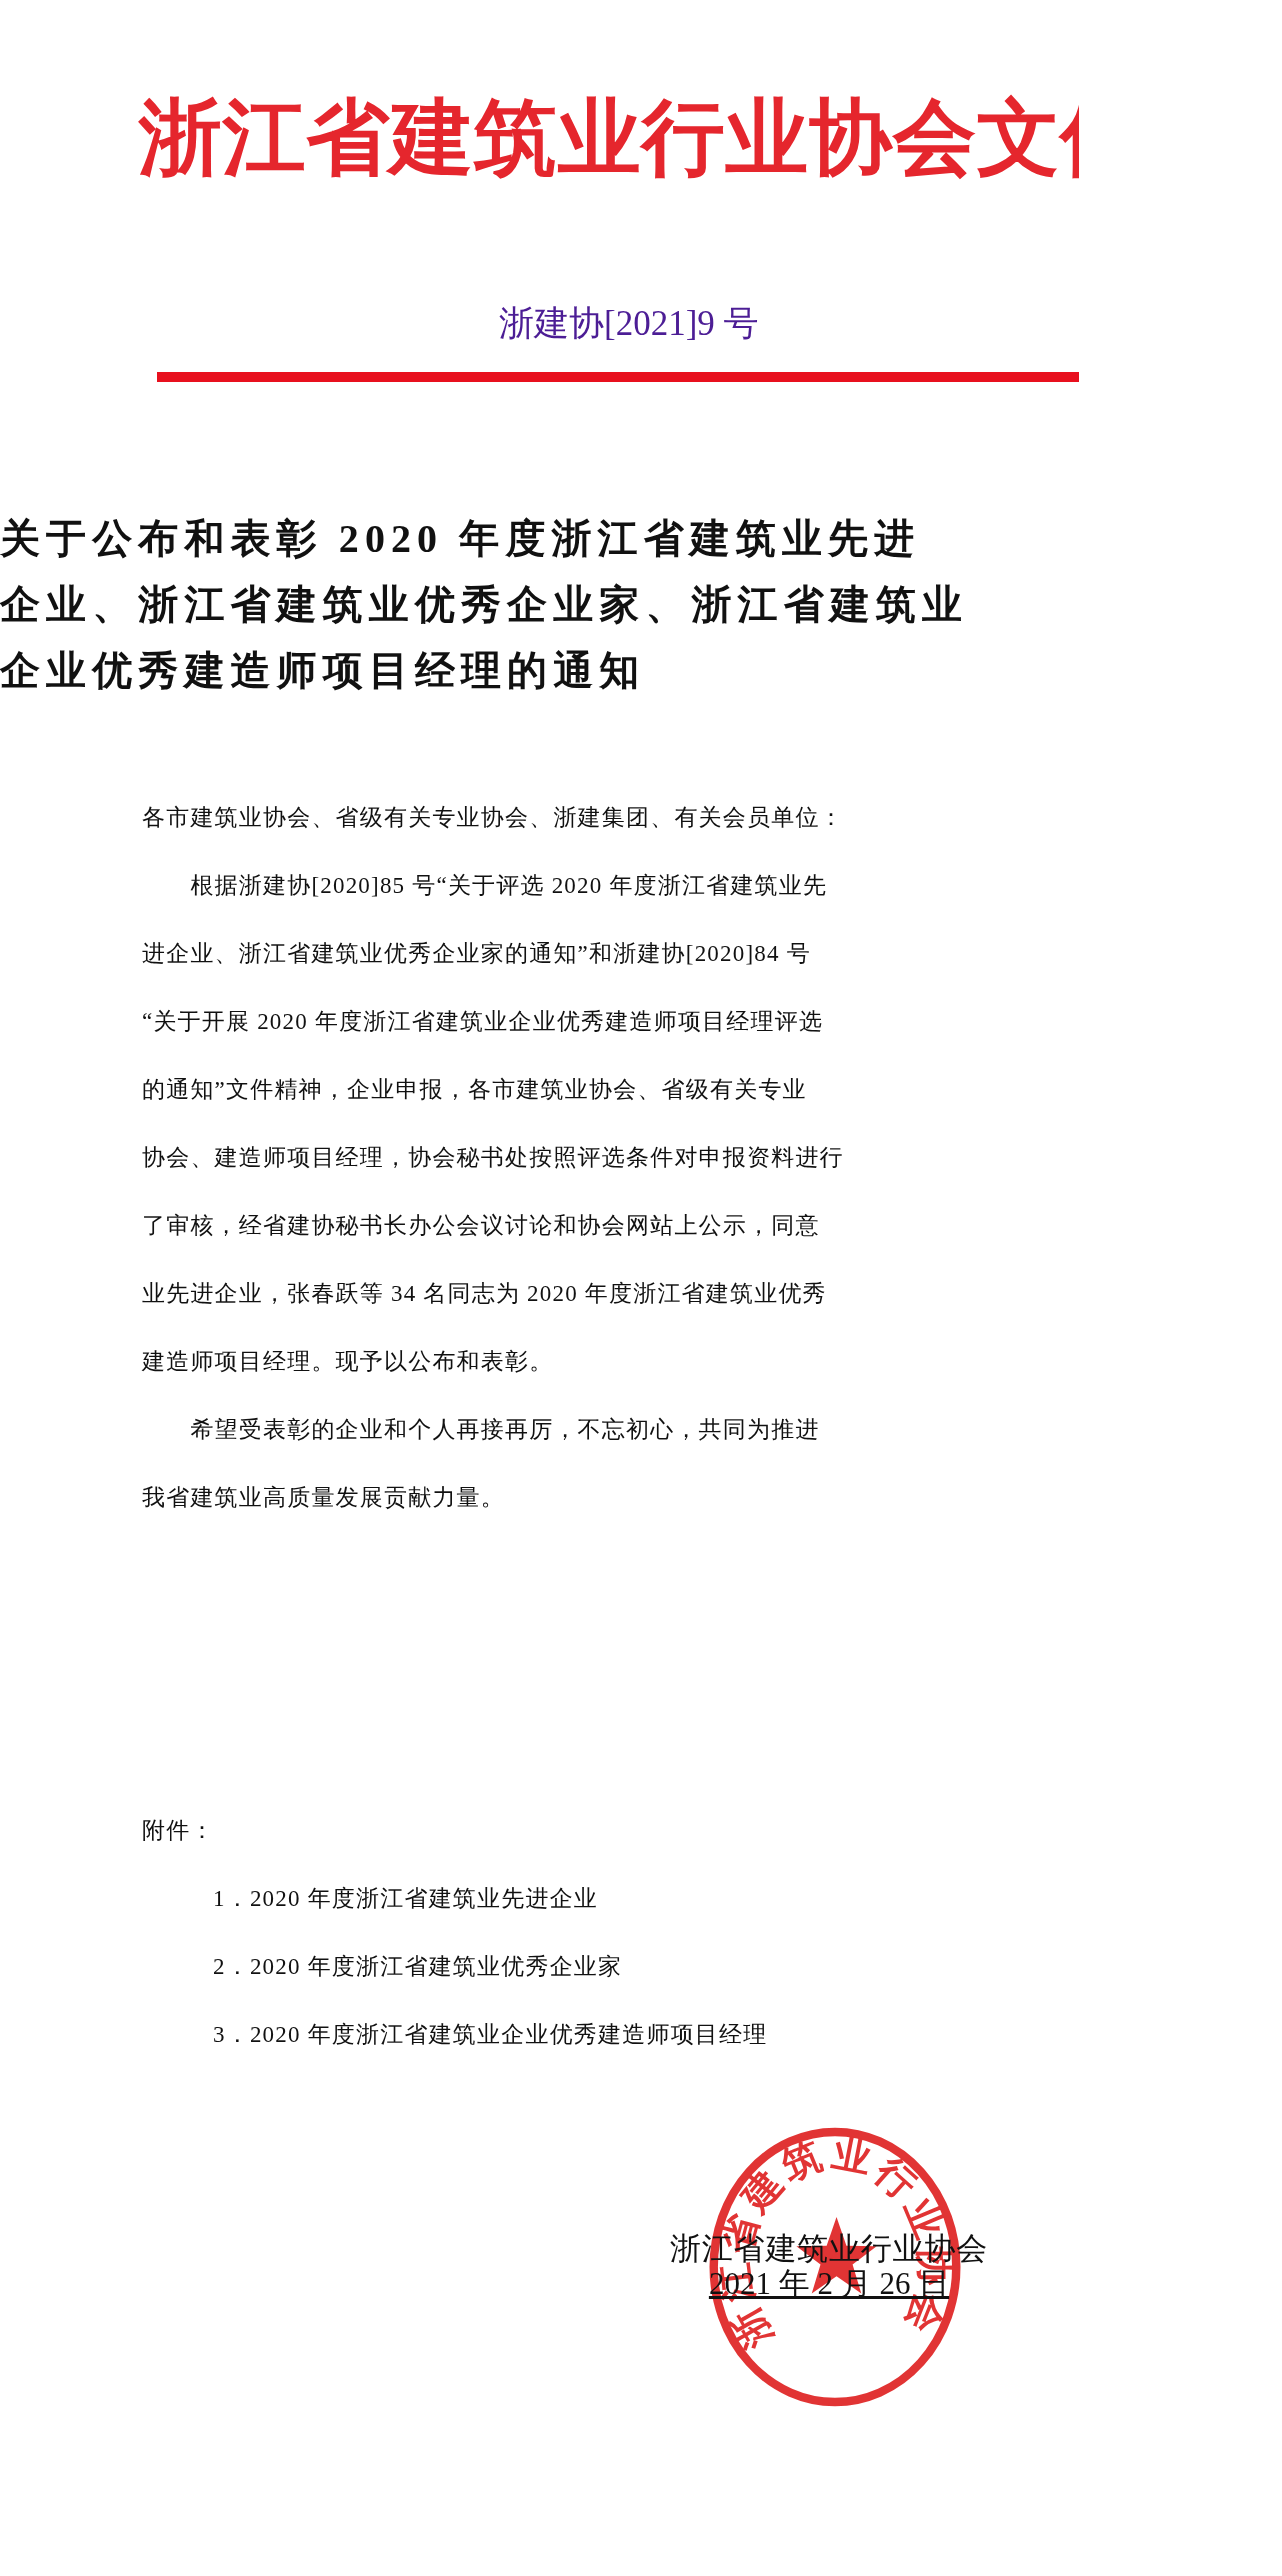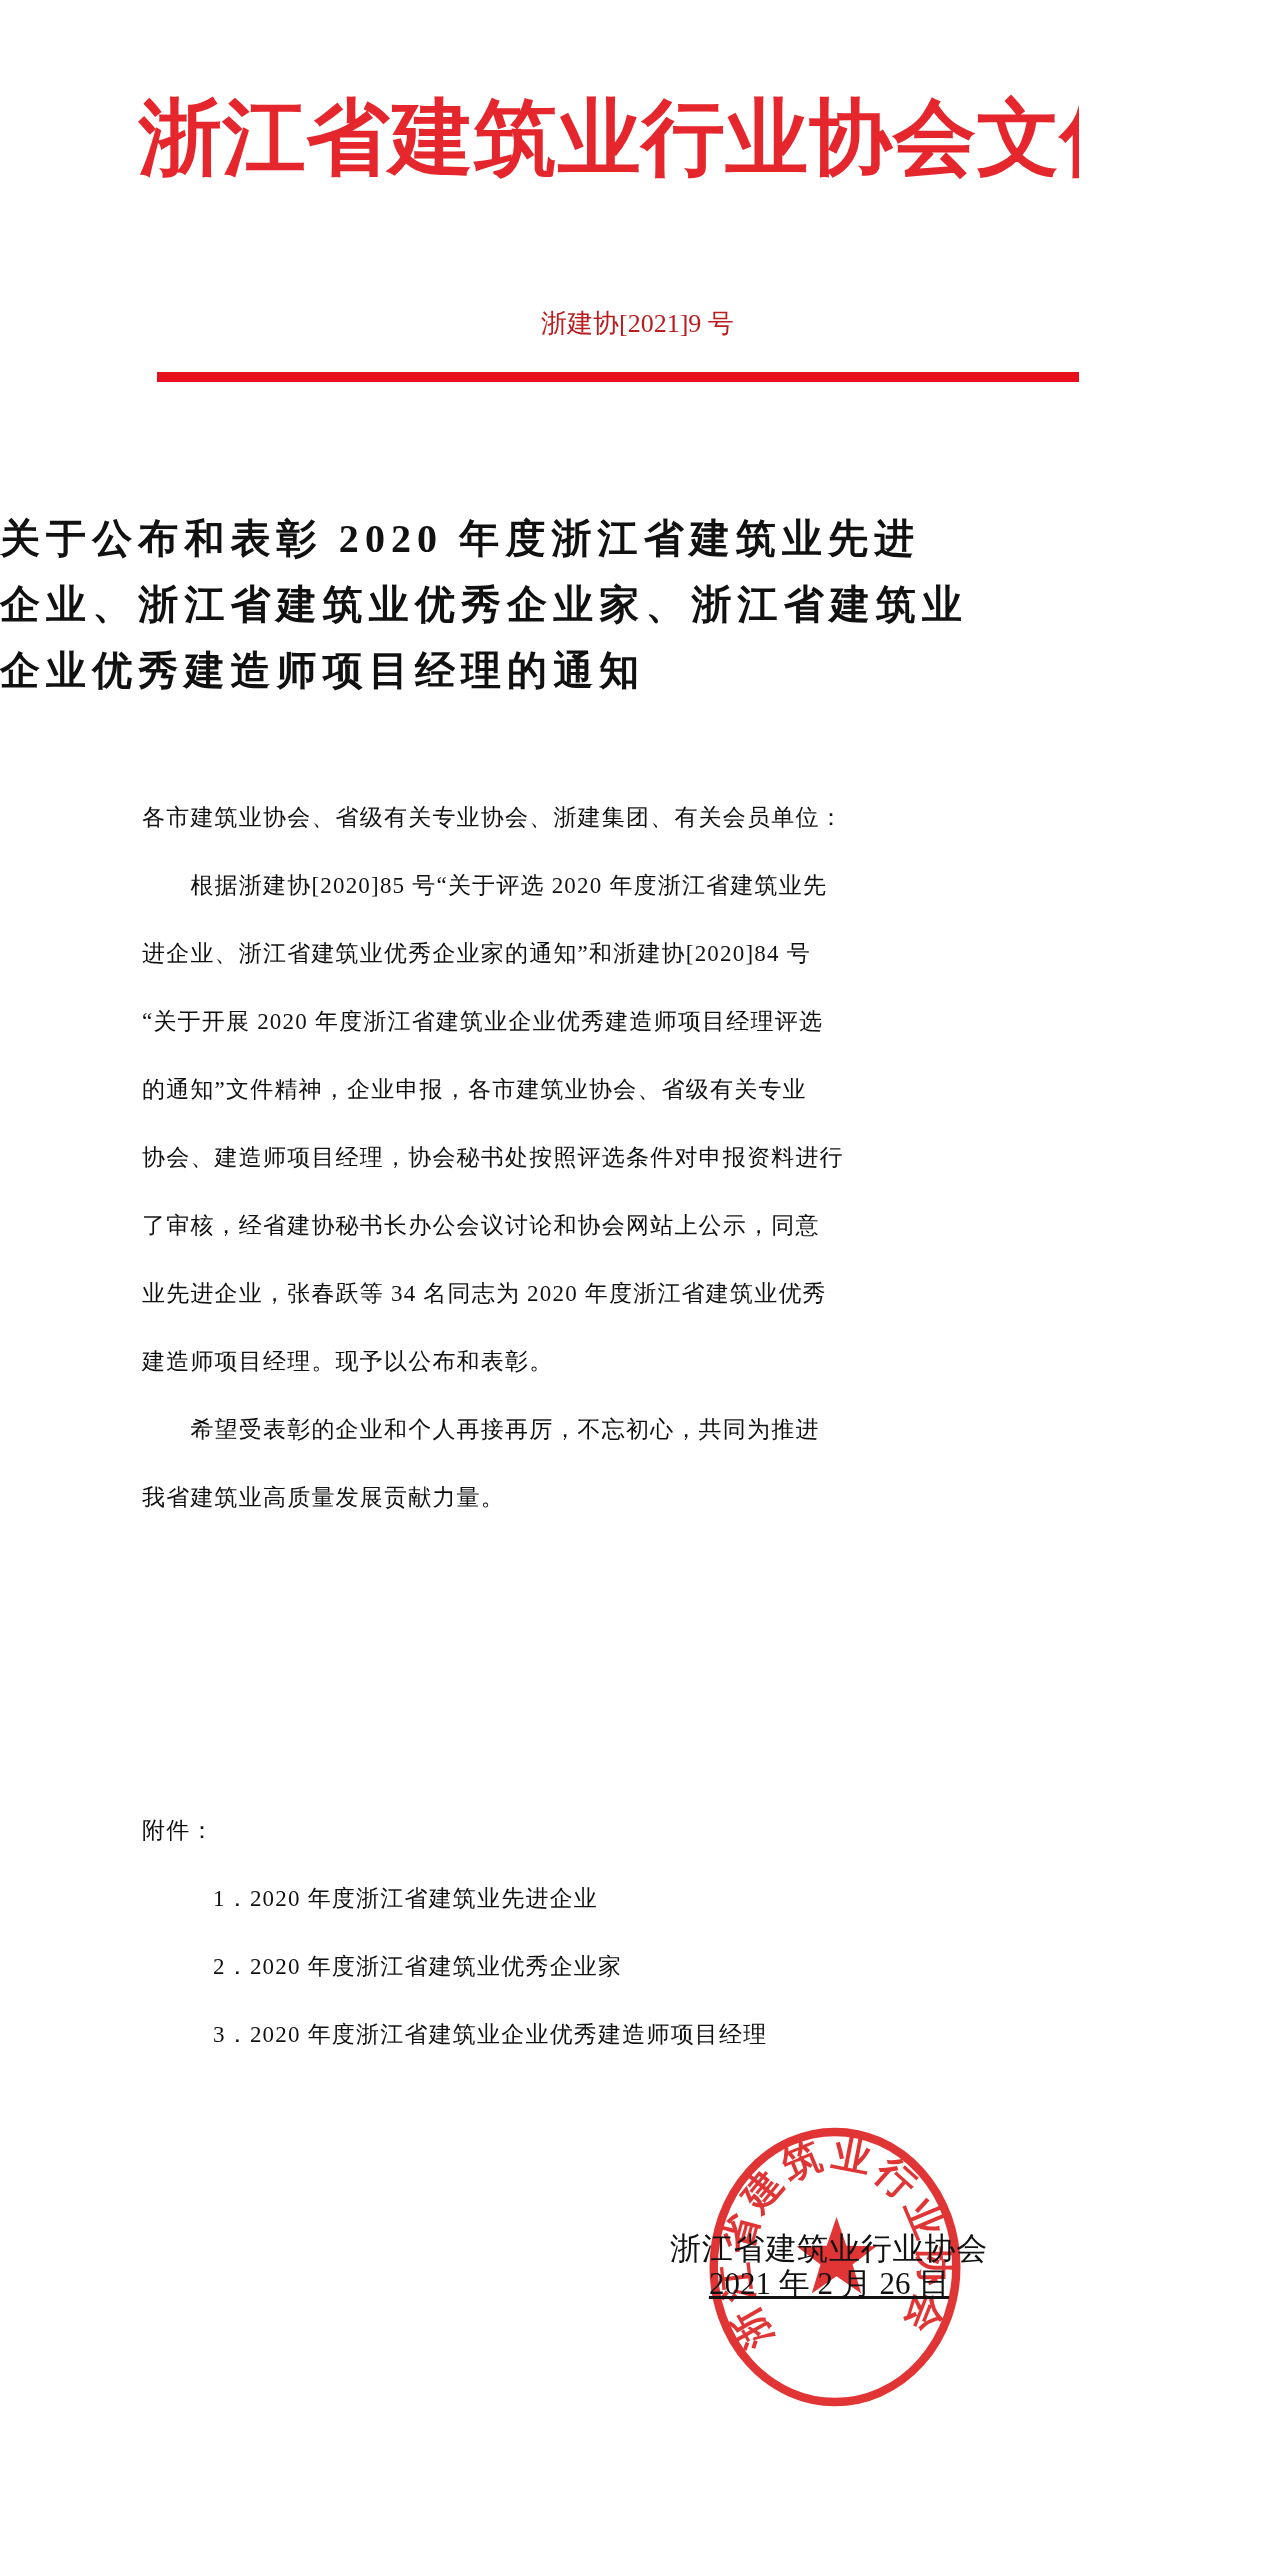--- a/index.html
+++ b/index.html
@@ -19,25 +19,24 @@
     font-size: 83px;
     line-height: 95px;
     font-weight: bold;
     color: #e5262d;
     letter-spacing: 0.8px;
     white-space: nowrap;
   }
   .doc-number {
     position: absolute;
     top: 305px; left: 499px;
-    font-size: 26px;
+    font-size: 35px;
     line-height: 38px;
-    color: #b91c1c;
+    color: #4c1d95;
     white-space: nowrap;
-    margin-left: 42px;
   }
   .red-rule {
     position: absolute;
     top: 372px; left: 157px;
     width: 987px; height: 10px;
     background: #e8101e;
   }
   .doc-title {
     position: absolute;
     top: 506px; left: 0; width: 1283px;

